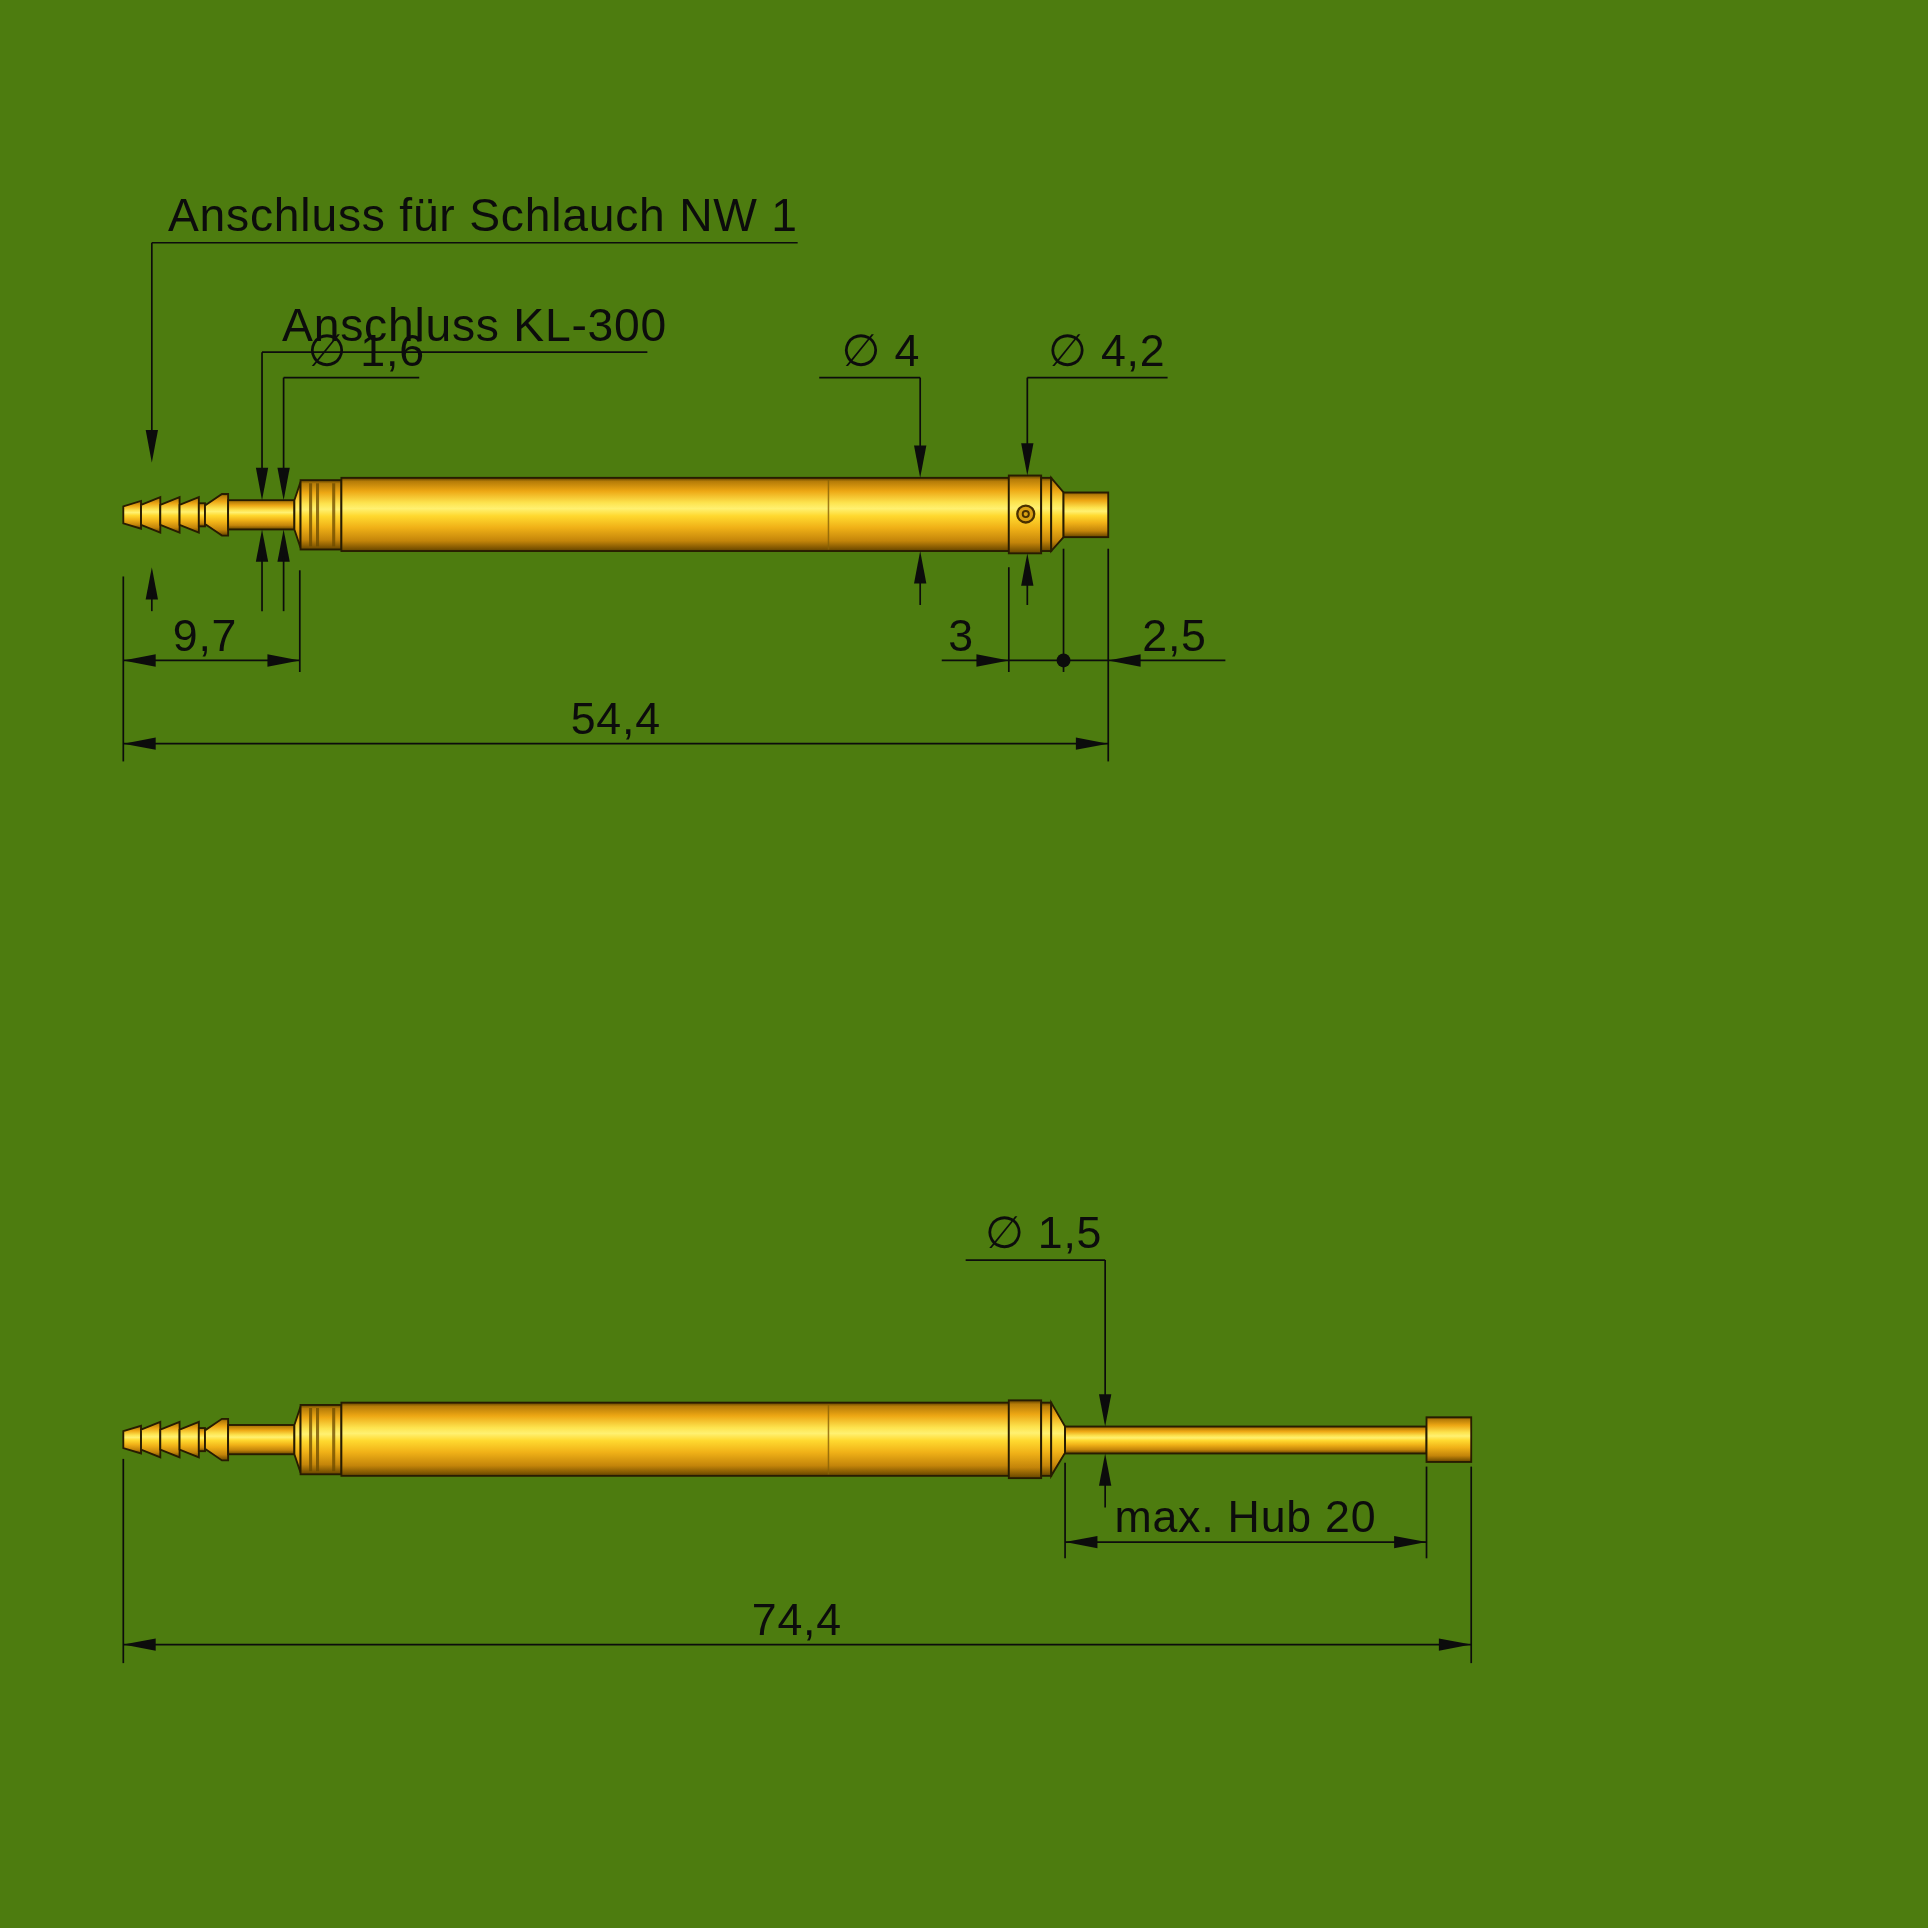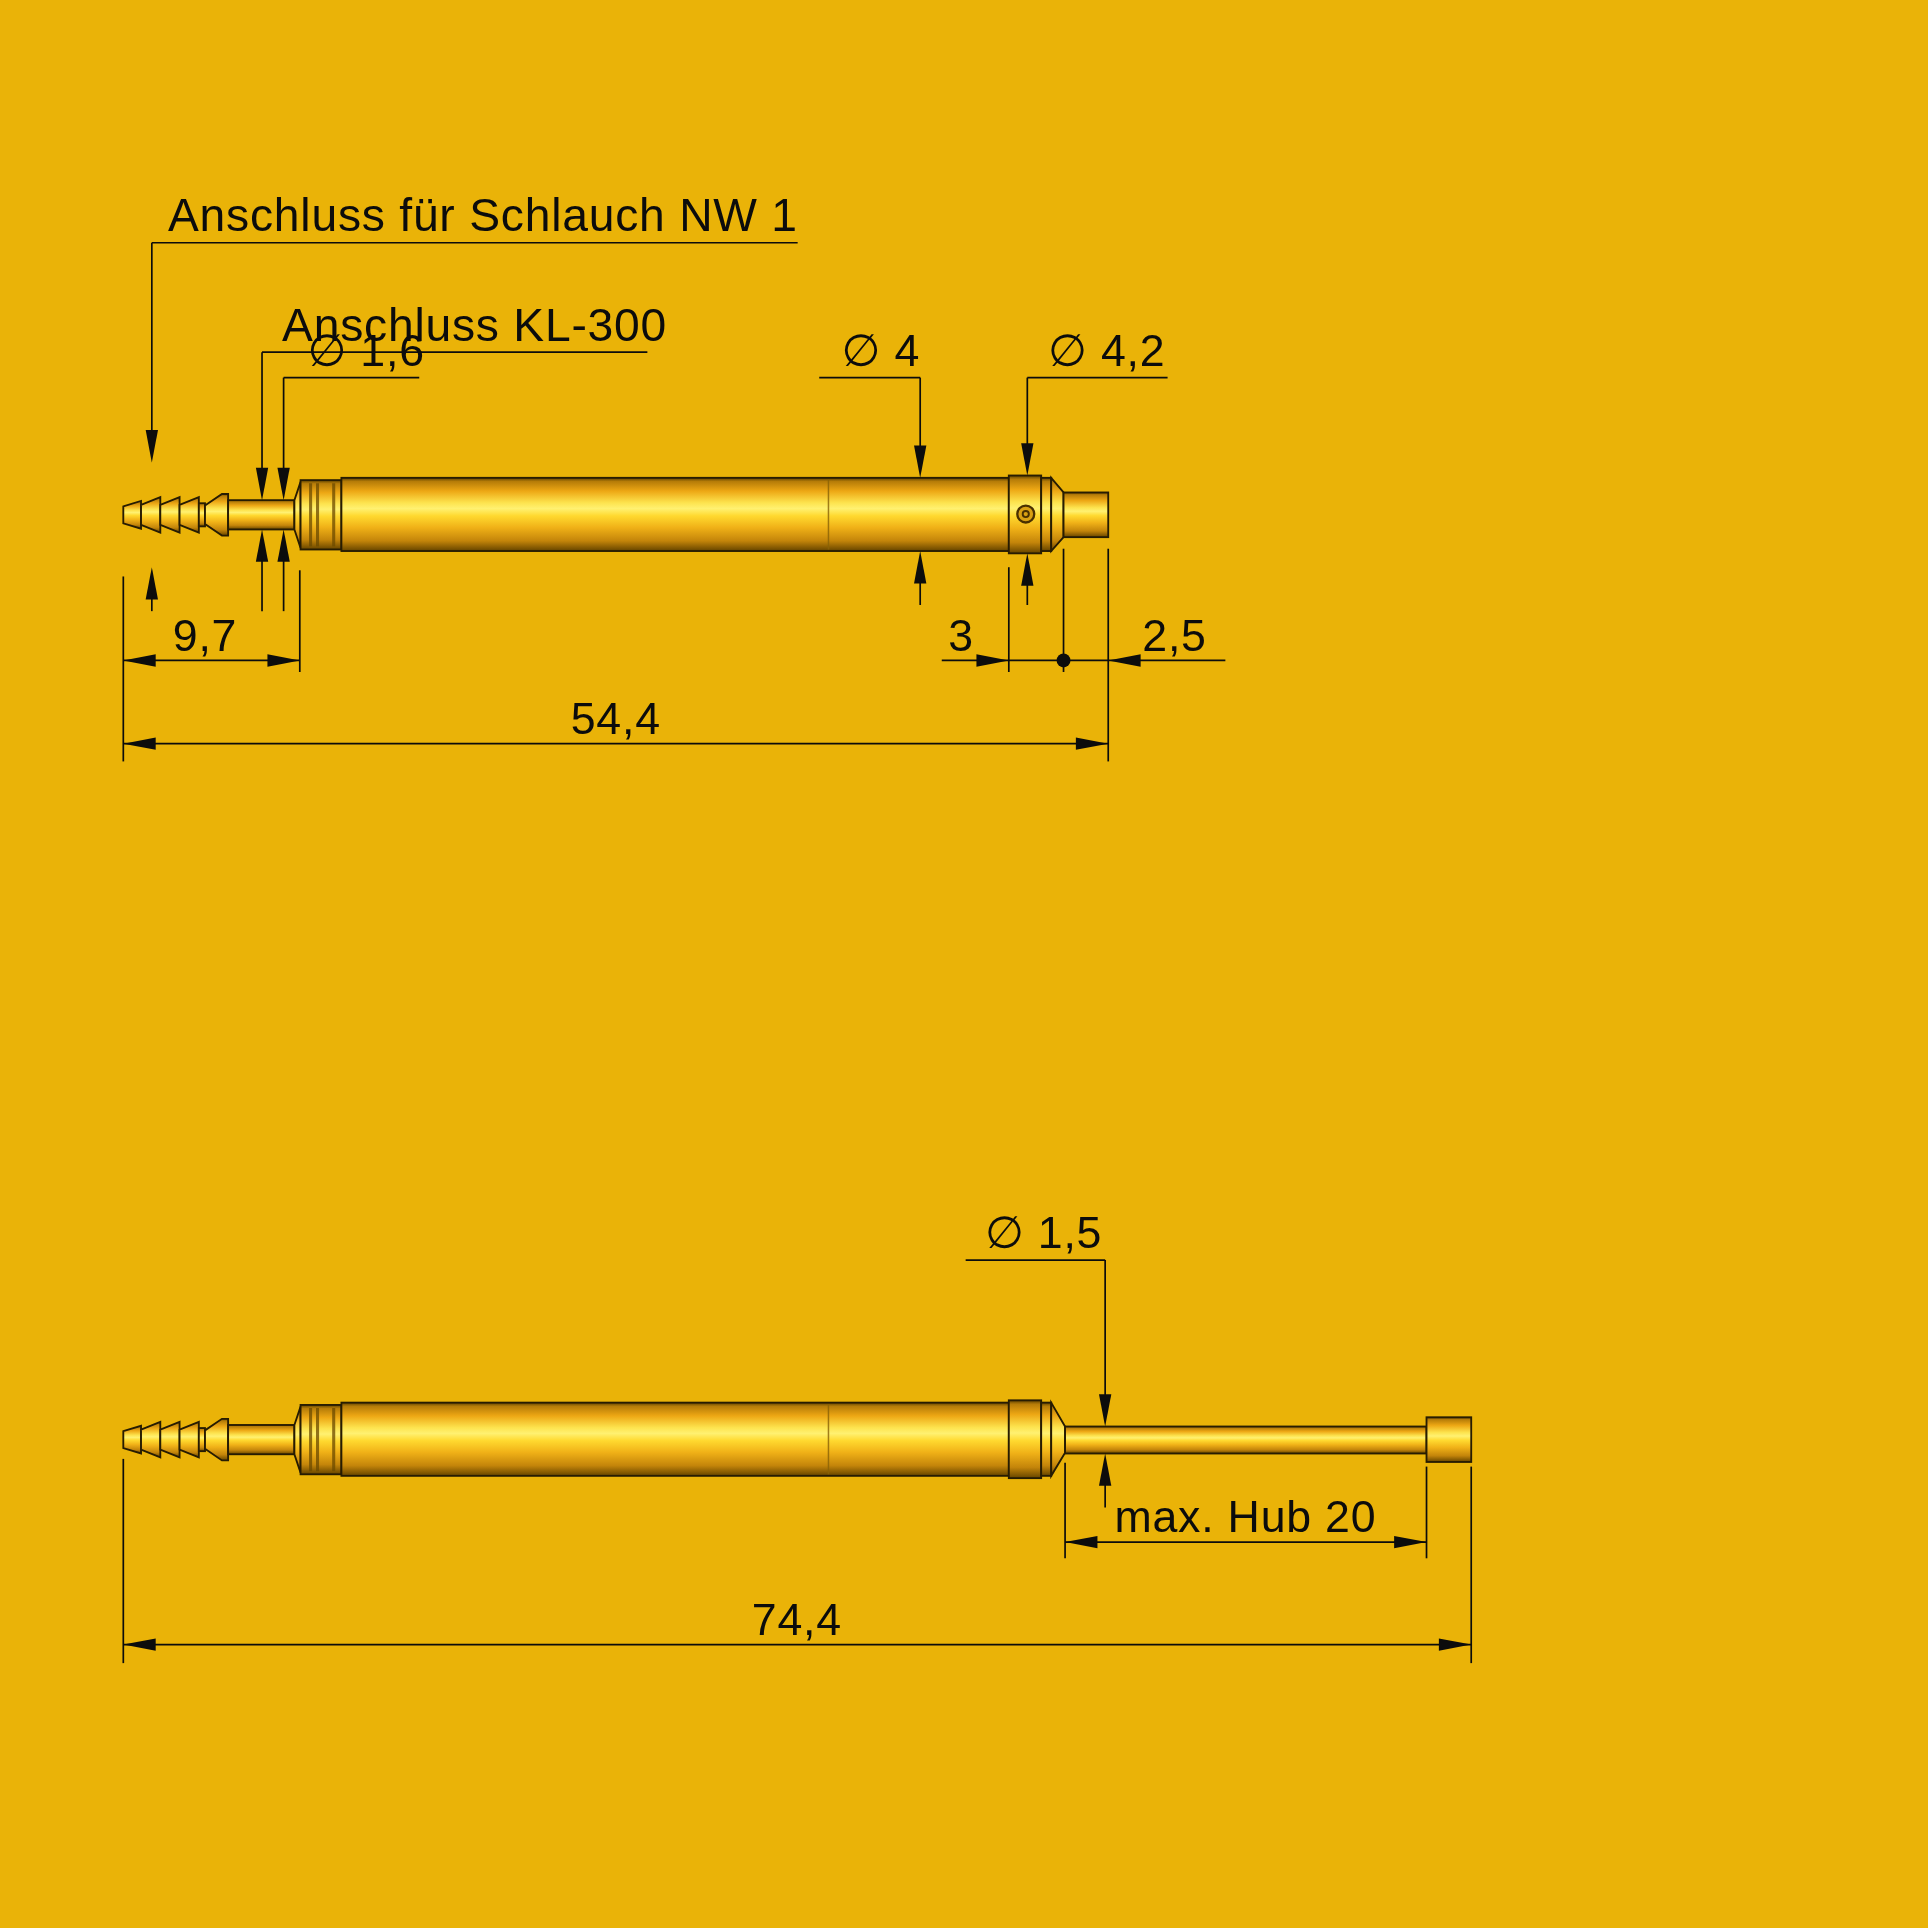--- a/index.html
+++ b/index.html
@@ -1,16 +1,16 @@
 <!DOCTYPE html>
 <html style="font-size:12.3px"><head>
 <meta charset="utf-8">
 <style>
   html,body{margin:0;padding:0;background:#ffffff;}
-  .stage{position:relative;width:1929px;height:1929px;background:#eab308;overflow:hidden;}
+  .stage{position:relative;width:1929px;height:1929px;background:#4d7c0f;overflow:hidden;}
   svg{display:block;}
   text{font-family:"Liberation Sans","DejaVu Sans",sans-serif;fill:#0c0c0c;}
   .lbl{font-size:60px;letter-spacing:1px;}
   .dim{font-size:58px;text-anchor:middle;letter-spacing:1px;}
   .dia{font-size:58px;letter-spacing:1px;}
   .thin{stroke:#0c0c0c;stroke-width:2.2;fill:none;}
   .part{stroke:#271c02;stroke-width:2.4;}
   .arrow{fill:#0c0c0c;stroke:none;}
   .groove{stroke:#6b4a00;stroke-width:4;opacity:.75;}
   .seam{stroke:#8a6206;stroke-width:2;opacity:.8;}

